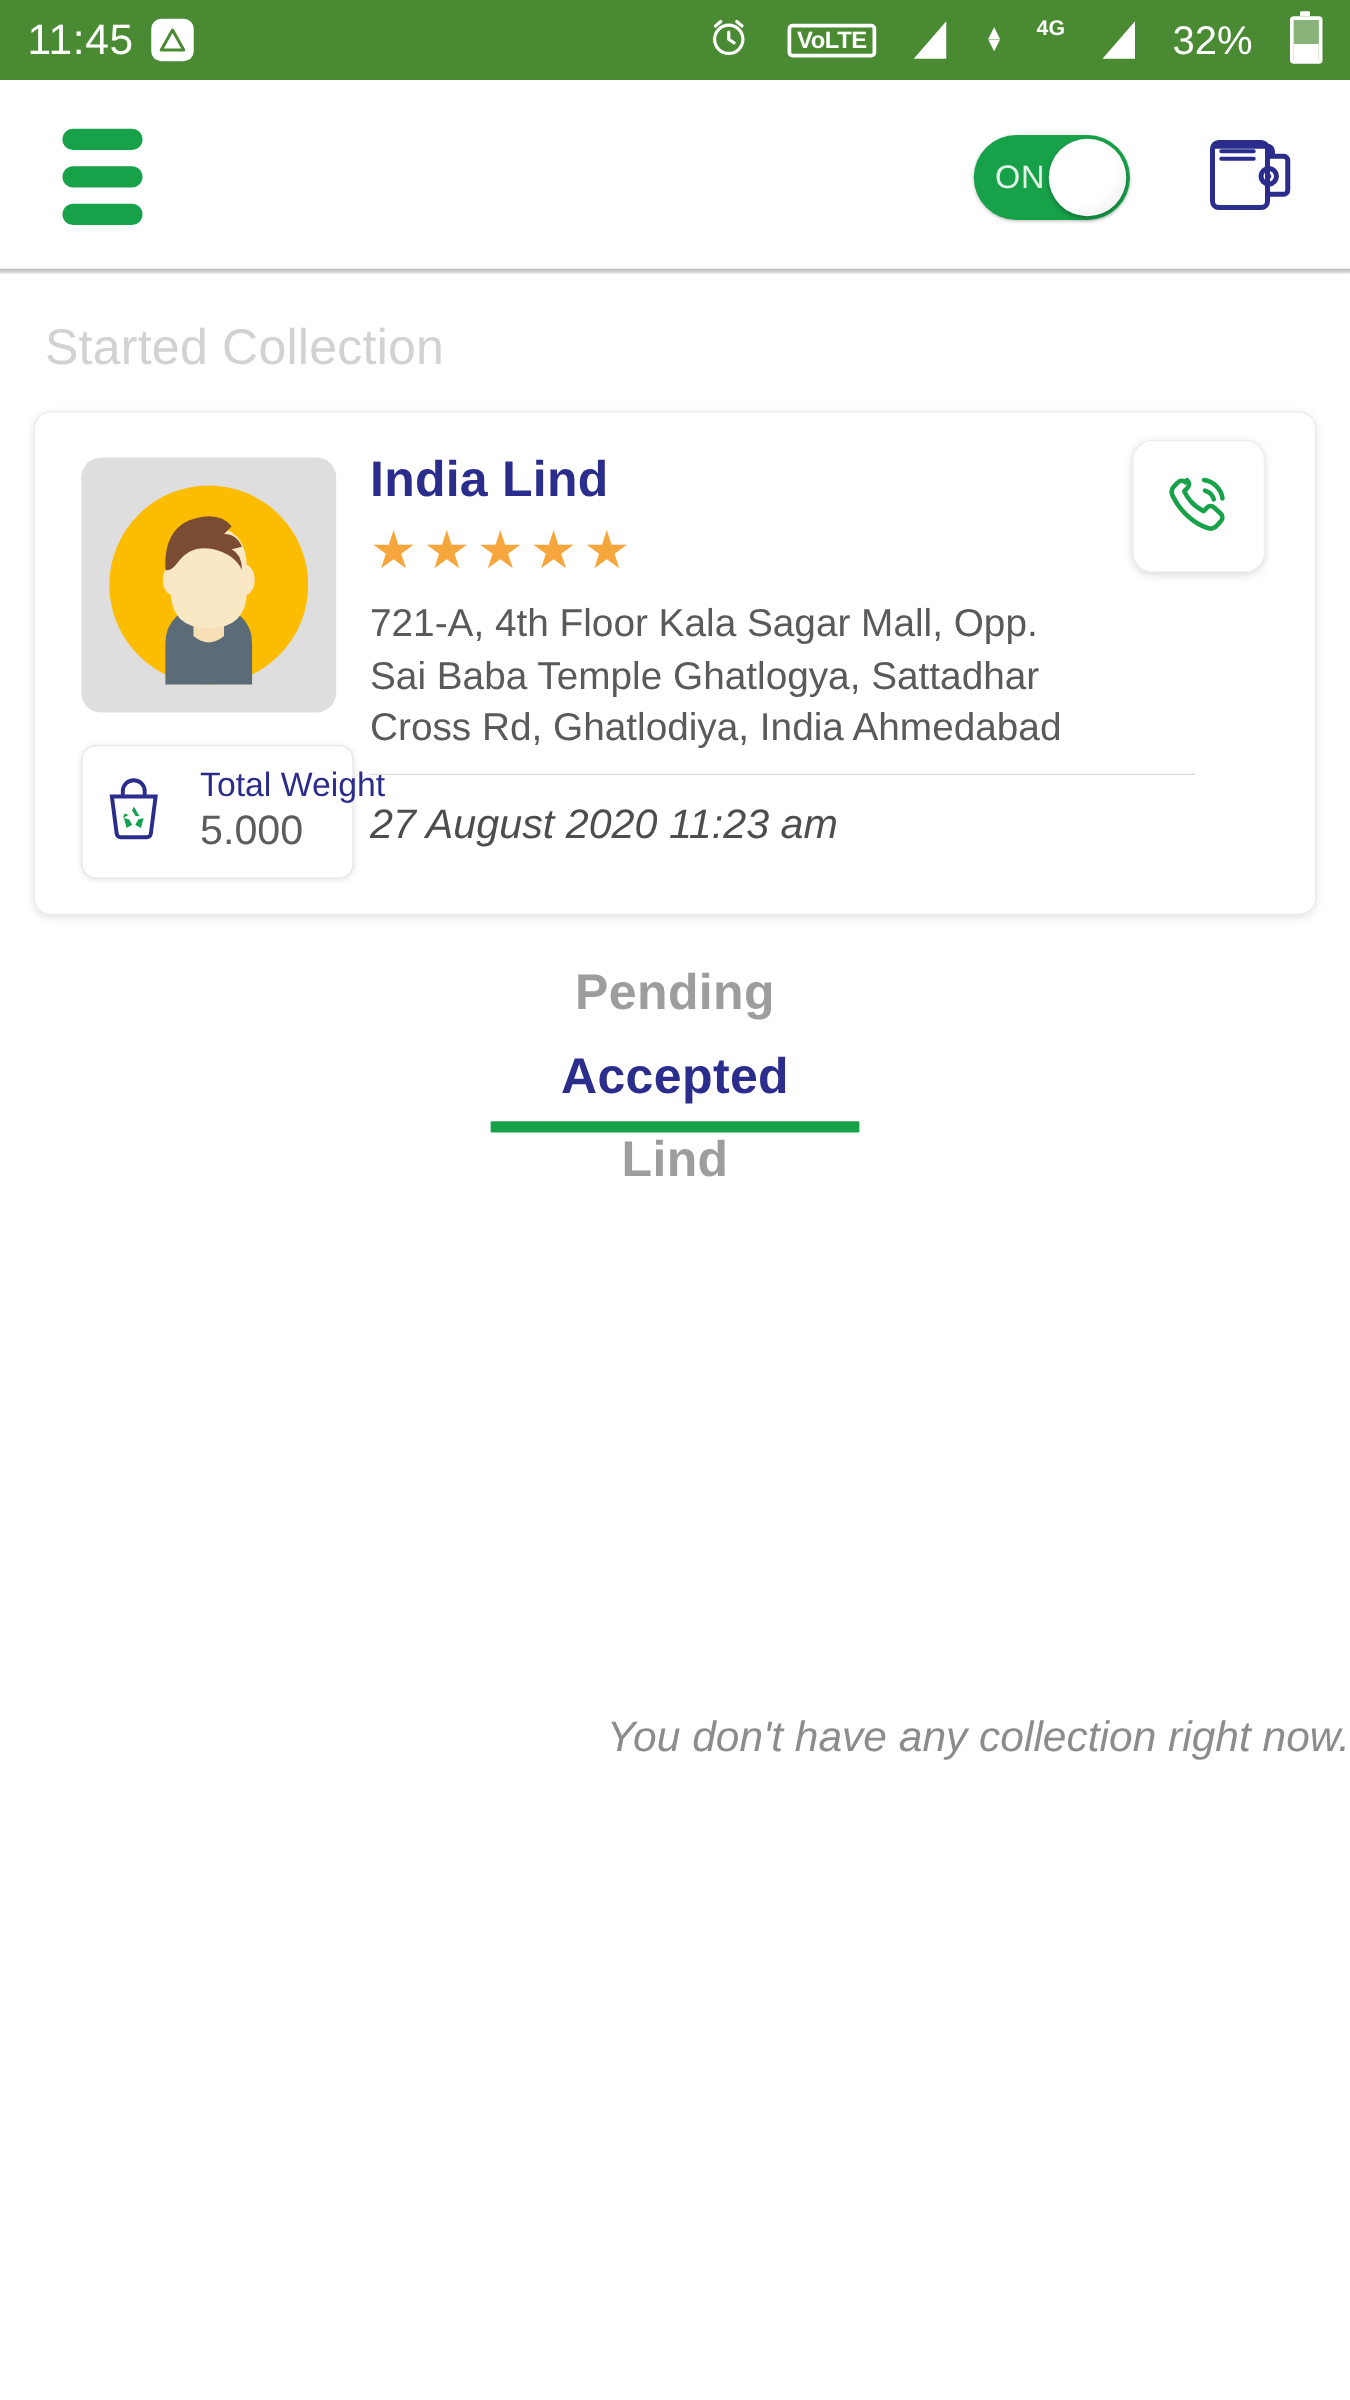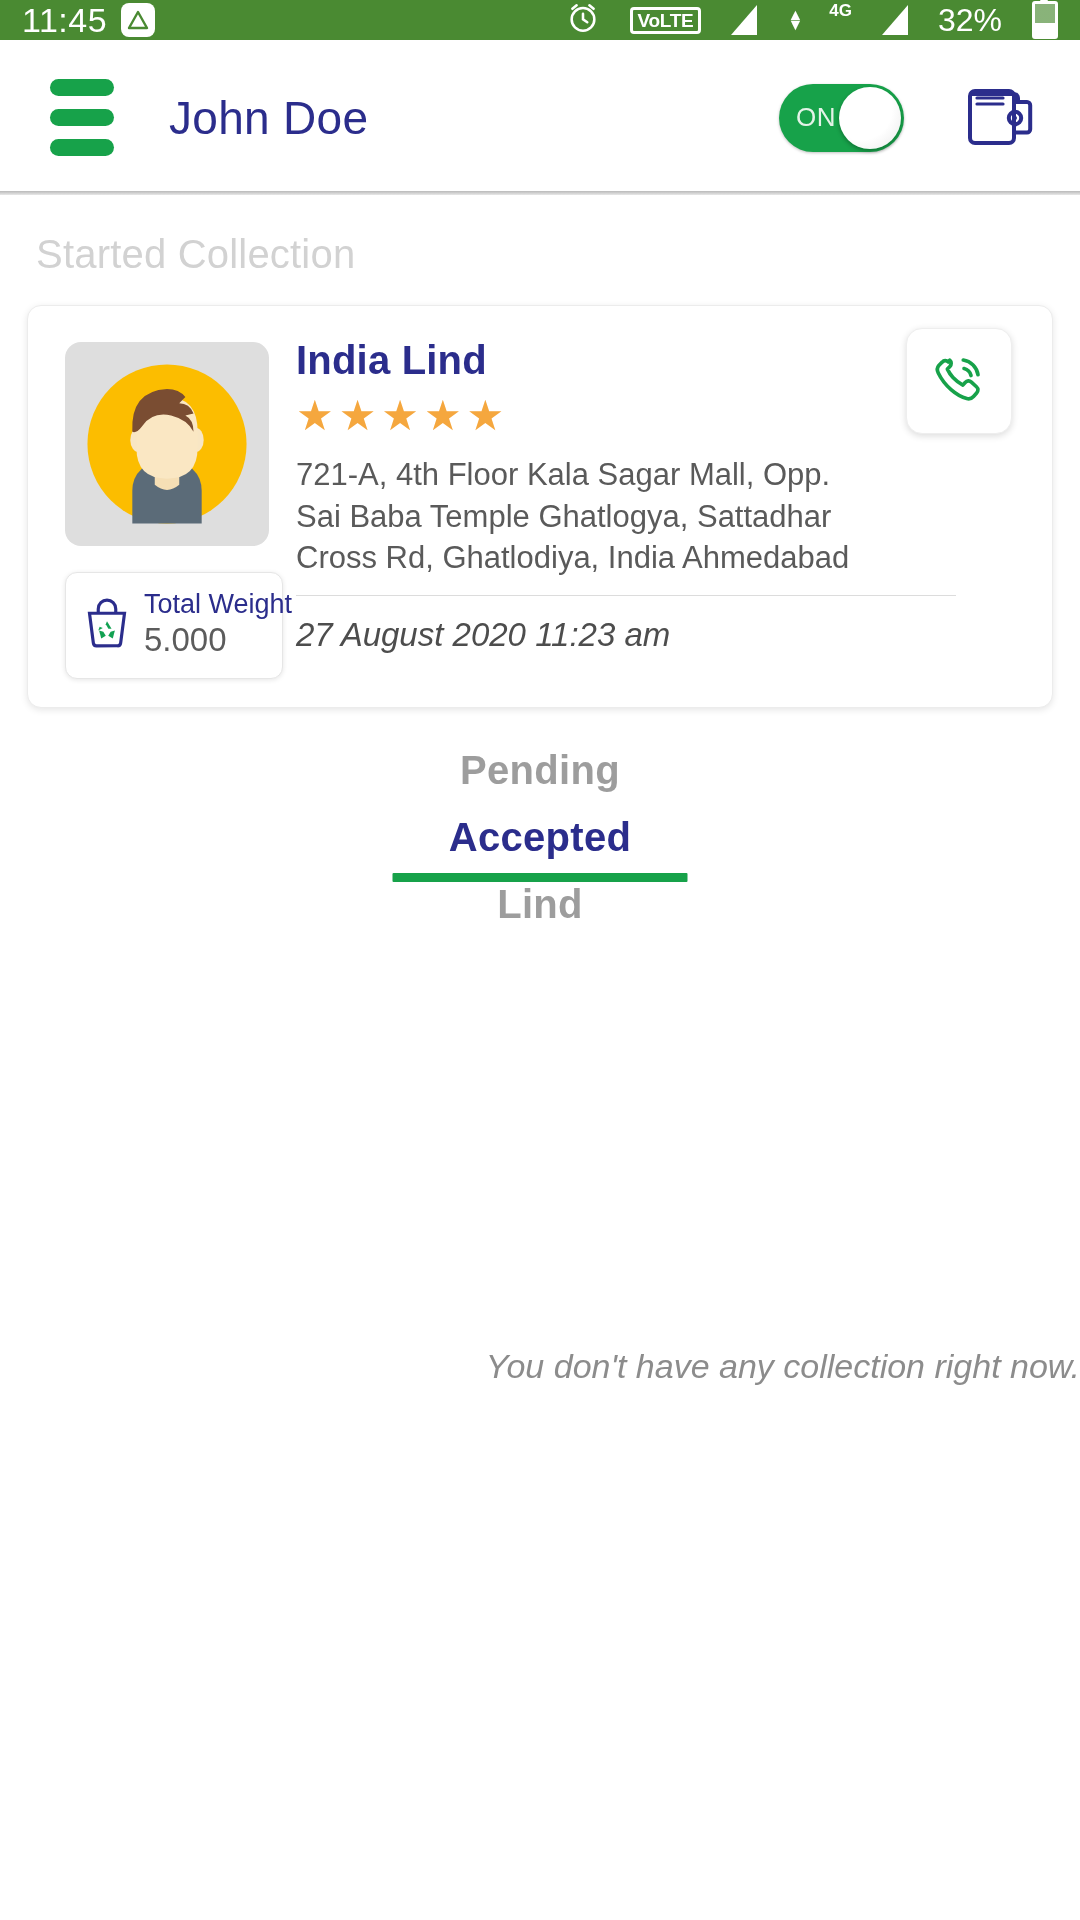--- a/index.html
+++ b/index.html
@@ -10,21 +10,21 @@
   body {
     width: 1080px;
     height: 1920px;
     font-family: "Liberation Sans", sans-serif;
     overflow: hidden;
     position: relative;
   }
 
   
   .status-bar {
-    height: 40px;
+    height: 64px;
     background: #4a8a32;
     display: flex;
     align-items: center;
     padding: 0 22px;
     box-sizing: border-box;
   }
   .status-left {
     display: flex;
     align-items: center;
     gap: 14px;
@@ -202,21 +202,21 @@
   .weight-box {
     margin-top: 26px;
     width: 218px;
     border: 1px solid #e6e6e6;
     border-radius: 12px;
     box-shadow: 0 1px 5px rgba(0,0,0,0.10);
     box-sizing: border-box;
     padding: 16px 10px 18px 14px;
     display: flex;
     align-items: center;
-    gap: 10px;
+    gap: 26px;
     background: #fff;
   }
   .weight-text .wt-label {
     color: #2b2d8c;
     font-size: 27px;
     line-height: 1.15;
     white-space: nowrap;
   }
   .weight-text .wt-value {
     color: #5c5c5c;
@@ -351,21 +351,20 @@
     <span class="battery"></span>
   </div>
 </div>
 
 <div class="app-bar">
   <div class="hamburger">
     <span></span>
     <span></span>
     <span></span>
   </div>
-  <div class="app-title">John Doe</div>
   <div class="appbar-spacer"></div>
   <div class="toggle">
     <span class="toggle-label">ON</span>
     <span class="toggle-knob"></span>
   </div>
   <div class="wallet-btn">
     <svg width="72" height="66" viewBox="0 0 36 33">
       <path d="M4 5.5h21a2 2 0 0 1 2 2v1.5" fill="none" stroke="#2b2d8c" stroke-width="2"></path>
       <rect x="3" y="4" width="22" height="26" rx="2.5" fill="none" stroke="#2b2d8c" stroke-width="2"></rect>
       <path d="M6.5 7.5h13 M6.5 10.5h13" stroke="#2b2d8c" stroke-width="1.6" stroke-linecap="round"></path>

